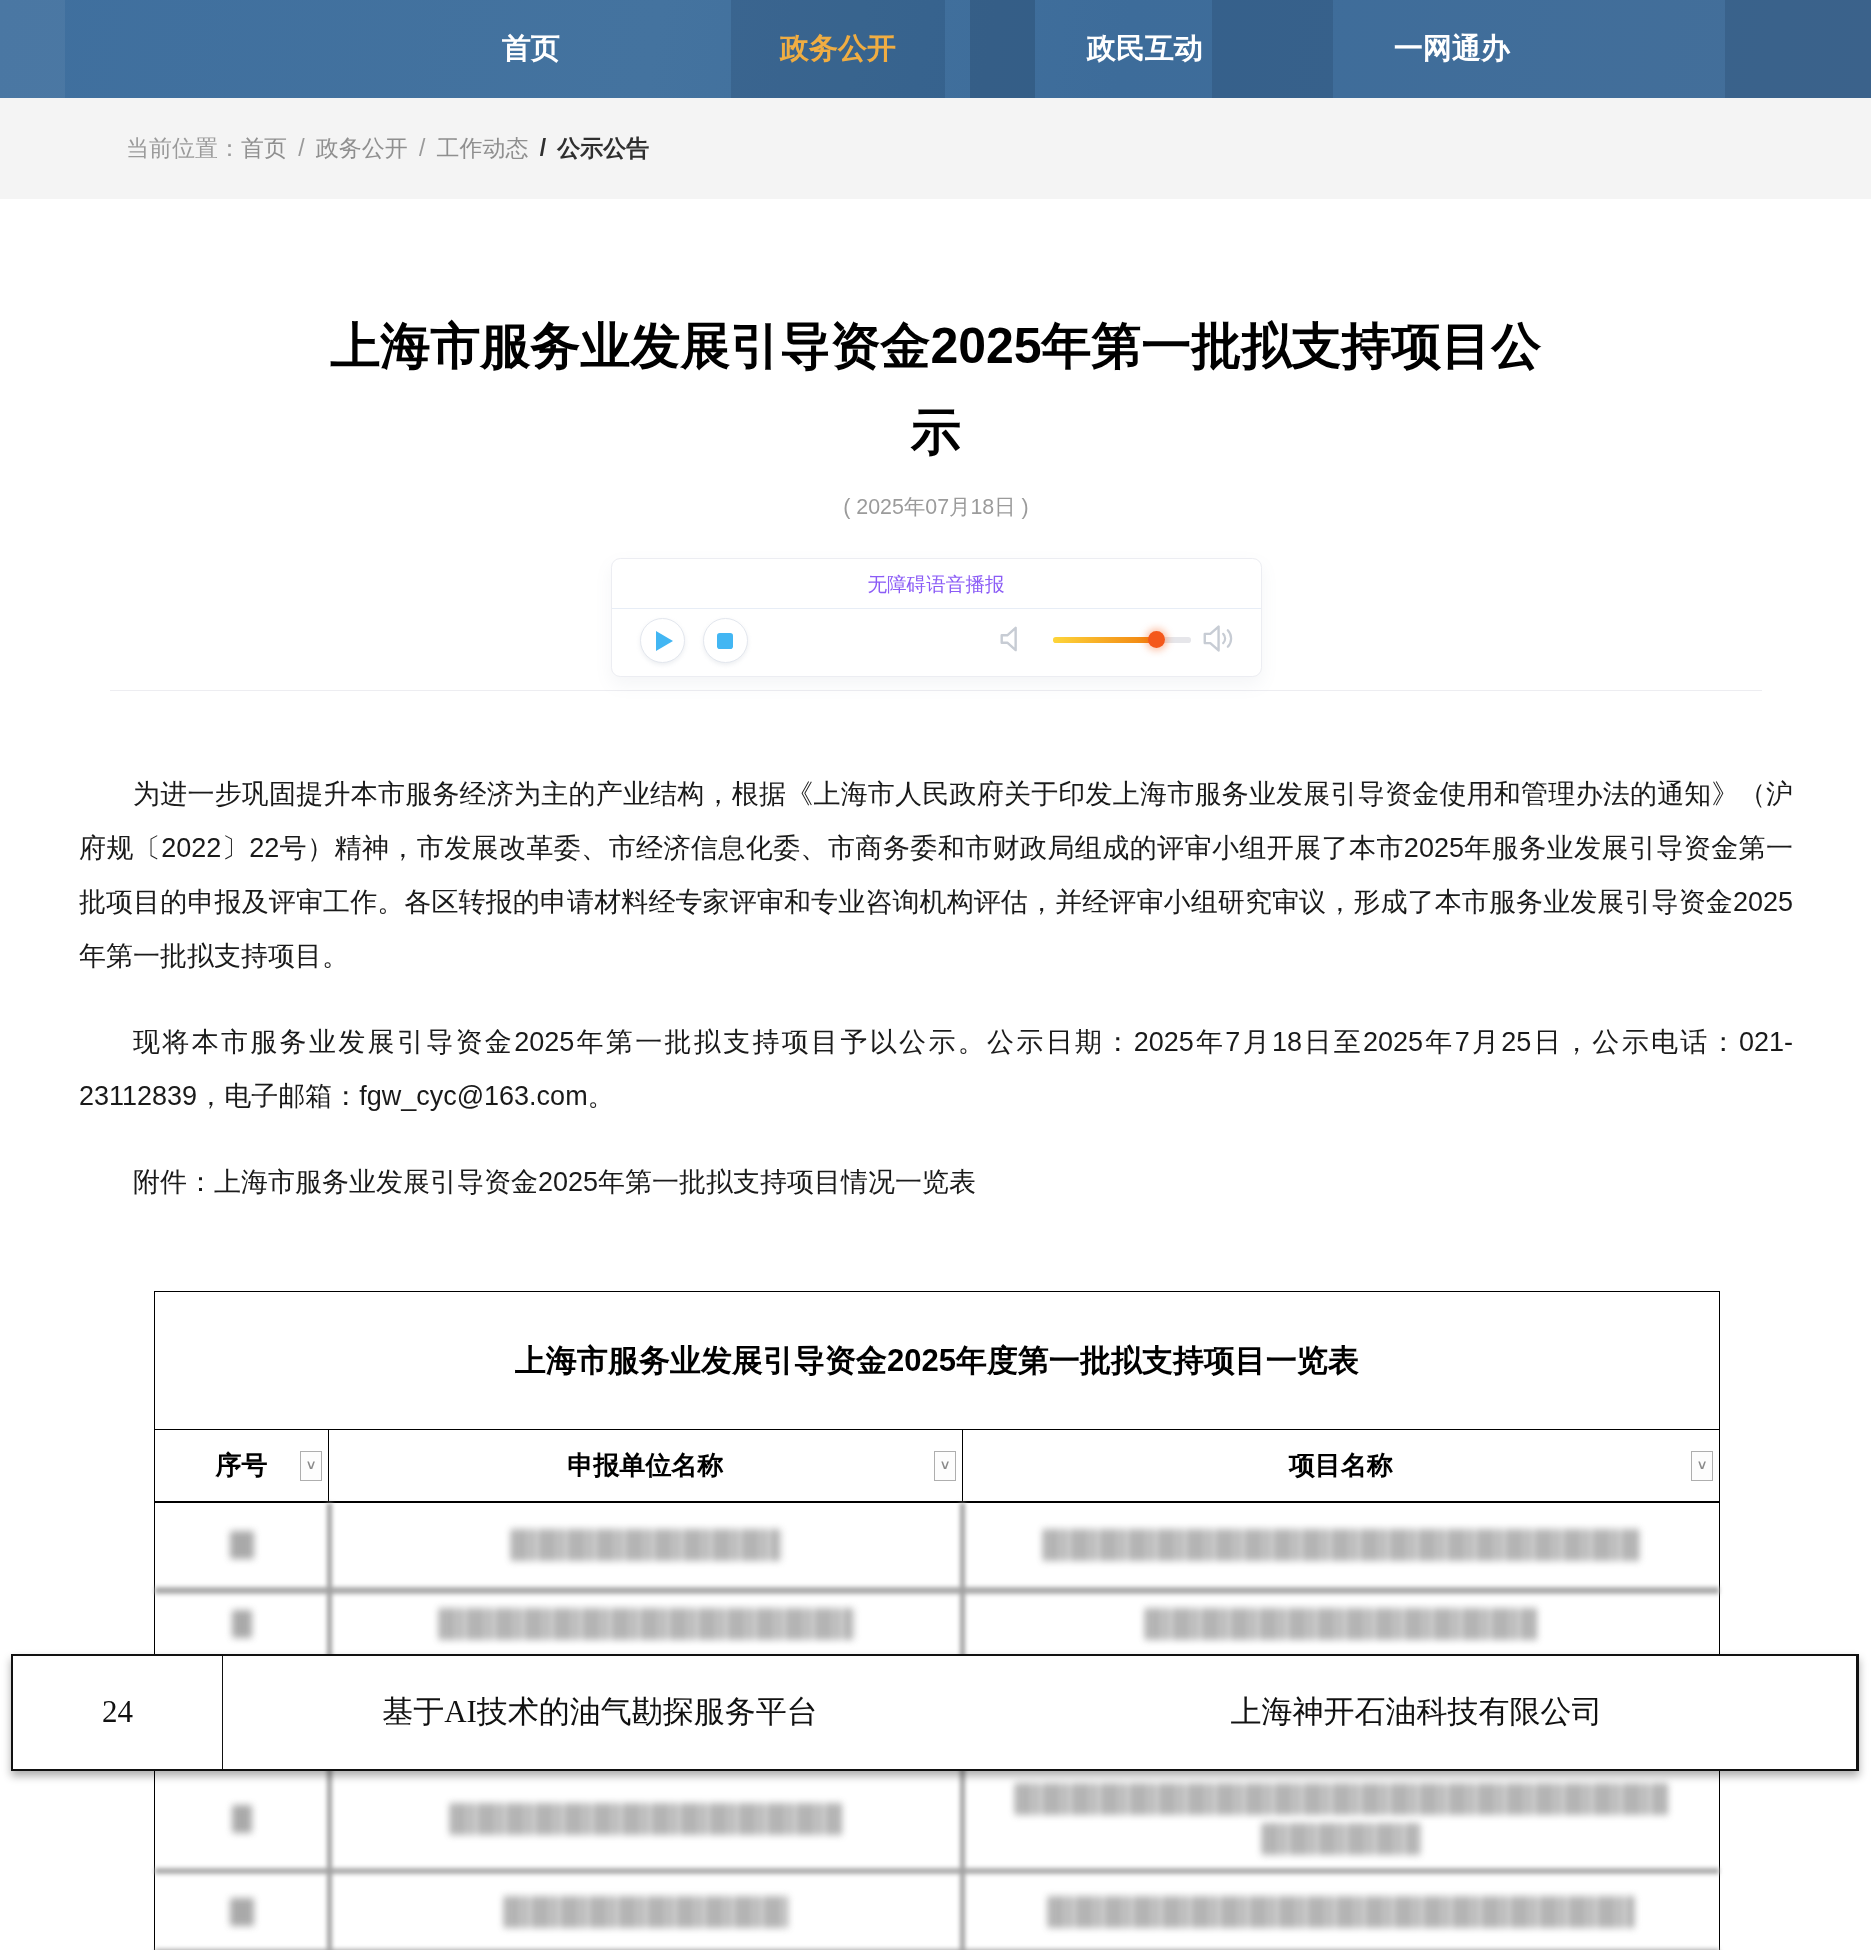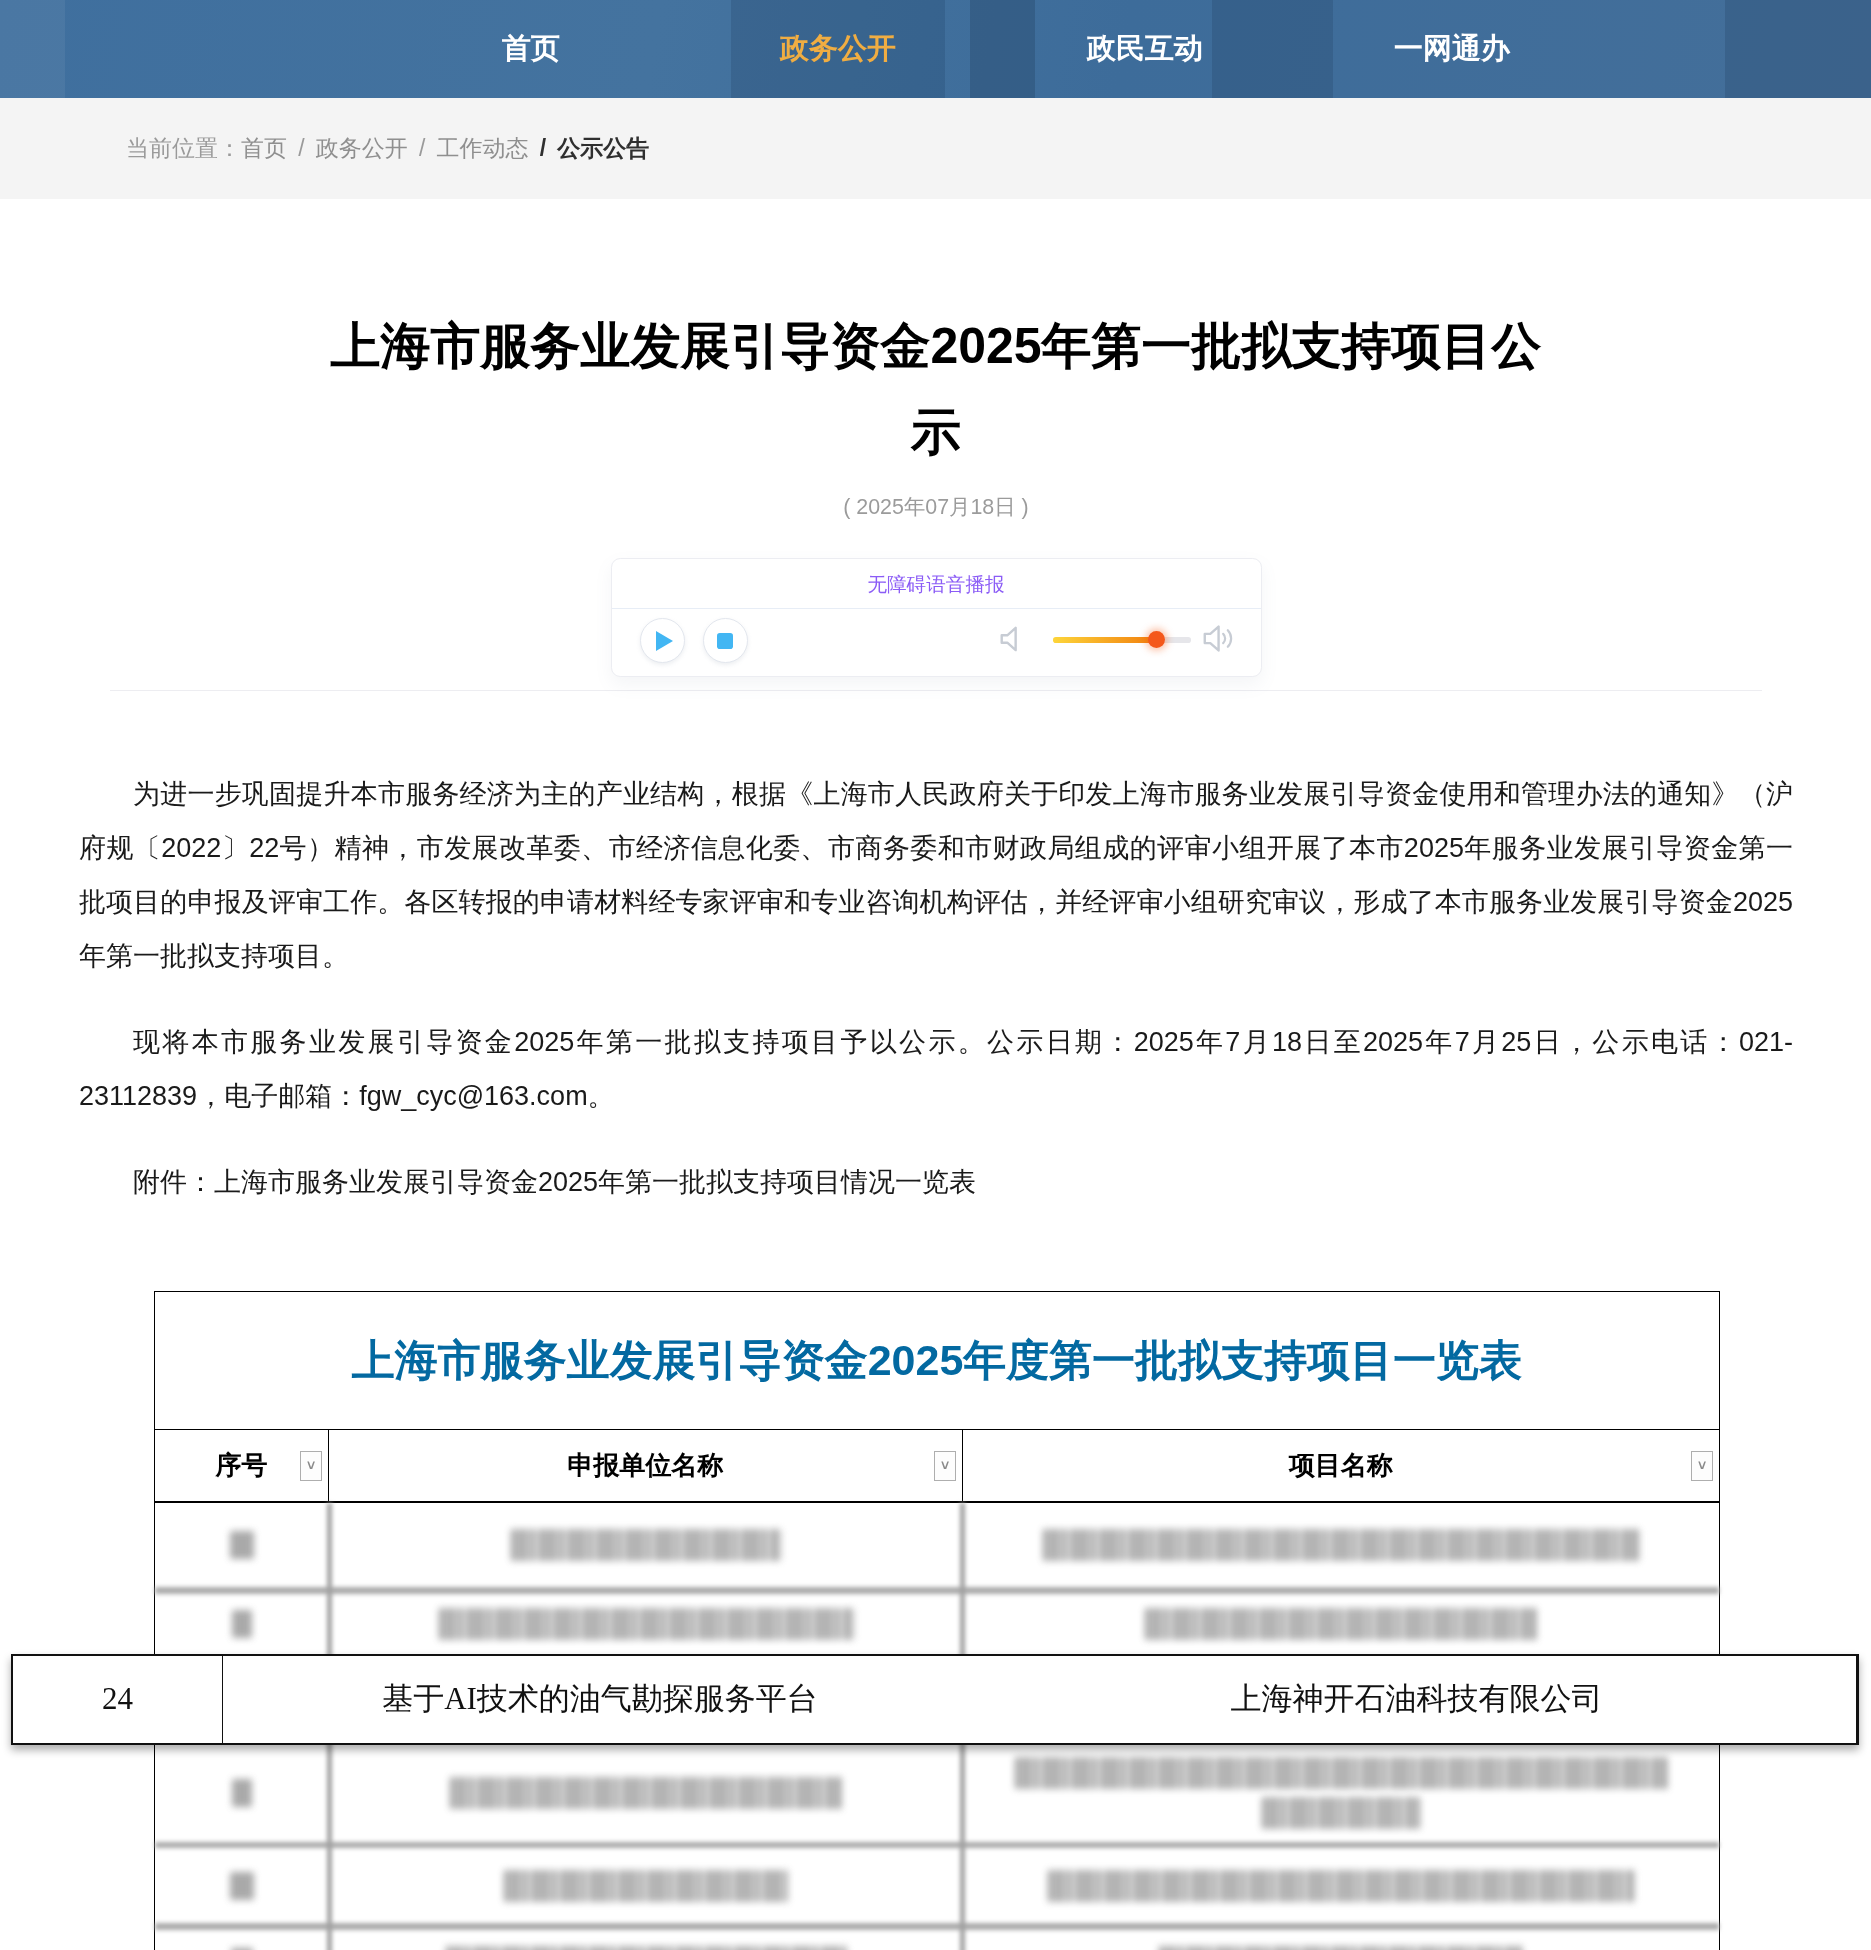--- a/index.html
+++ b/index.html
@@ -78,21 +78,21 @@
 
   
   .art-body { padding:0 79px; margin-top:76px; font-size:27px; line-height:54px; text-align:justify; color:#1a1a1a; }
   .art-body p { margin:0 0 32px 0; text-indent:54px; }
   .art-body p.attachment { margin-top:5.6px; }
 
   
   .tbl { width:1566px; margin:82px 0 0 154px; border:1.9px solid #000; background:#fff; position:relative; }
   .tbl-title {
     height:138px; display:flex; align-items:center; justify-content:center;
-    font-size:43px; font-weight:bold; color:#0369a1; border-bottom:1.9px solid #000;
+    font-size:31px; font-weight:bold; color:#000000; border-bottom:1.9px solid #000;
   }
   .tbl-head { display:grid; grid-template-columns:174px 634px 1fr; height:73px; border-bottom:2.8px solid #000;text-align:center; }
   .th {
     position:relative; display:flex; align-items:center; justify-content:center;
     font-size:26px; font-weight:bold; color:#000;
   }
   .th.b { border-right:0.9px solid #000; }
   .dd {
     position:absolute; right:5.6px; top:50%; transform:translateY(-50%);
     width:22.4px; height:30px; border:0.9px solid #aeaeae; background:#fdfdfd;
@@ -112,21 +112,21 @@
   }
   .blob.seq { height:28px; background:#9b9b9b; }
   .stack { display:flex; flex-direction:column; align-items:center; gap:7.5px; }
   .w26{width:24px} .w22{width:20.5px} .w24{width:22.4px}
   .w170{width:158px} .w290{width:270px} .w305{width:284px} .w390{width:364px}
   .w420{width:392px} .w430{width:401px} .w445{width:415px}
   .w630{width:587px} .w640{width:597px} .w700{width:653px}
 
   
   .hl-row {
-    position:relative; z-index:3; width:1848px; margin-left:-144px; height:91px;
+    position:relative; z-index:3; width:1848px; margin-left:-144px; height:117px;
     background:#fff; border:2.8px solid #111; box-shadow:0 4.7px 8.4px rgba(0,0,0,.32);
     display:grid; grid-template-columns:210px 754px 1fr;
     font-family:"Liberation Serif", serif; font-size:31px; color:#111;
   }
   .hl-cell { display:flex; align-items:center; justify-content:center; }
   .hl-cell.b { border-right:1.9px solid #111; }
 </style>
 </head>
 <body>
 

